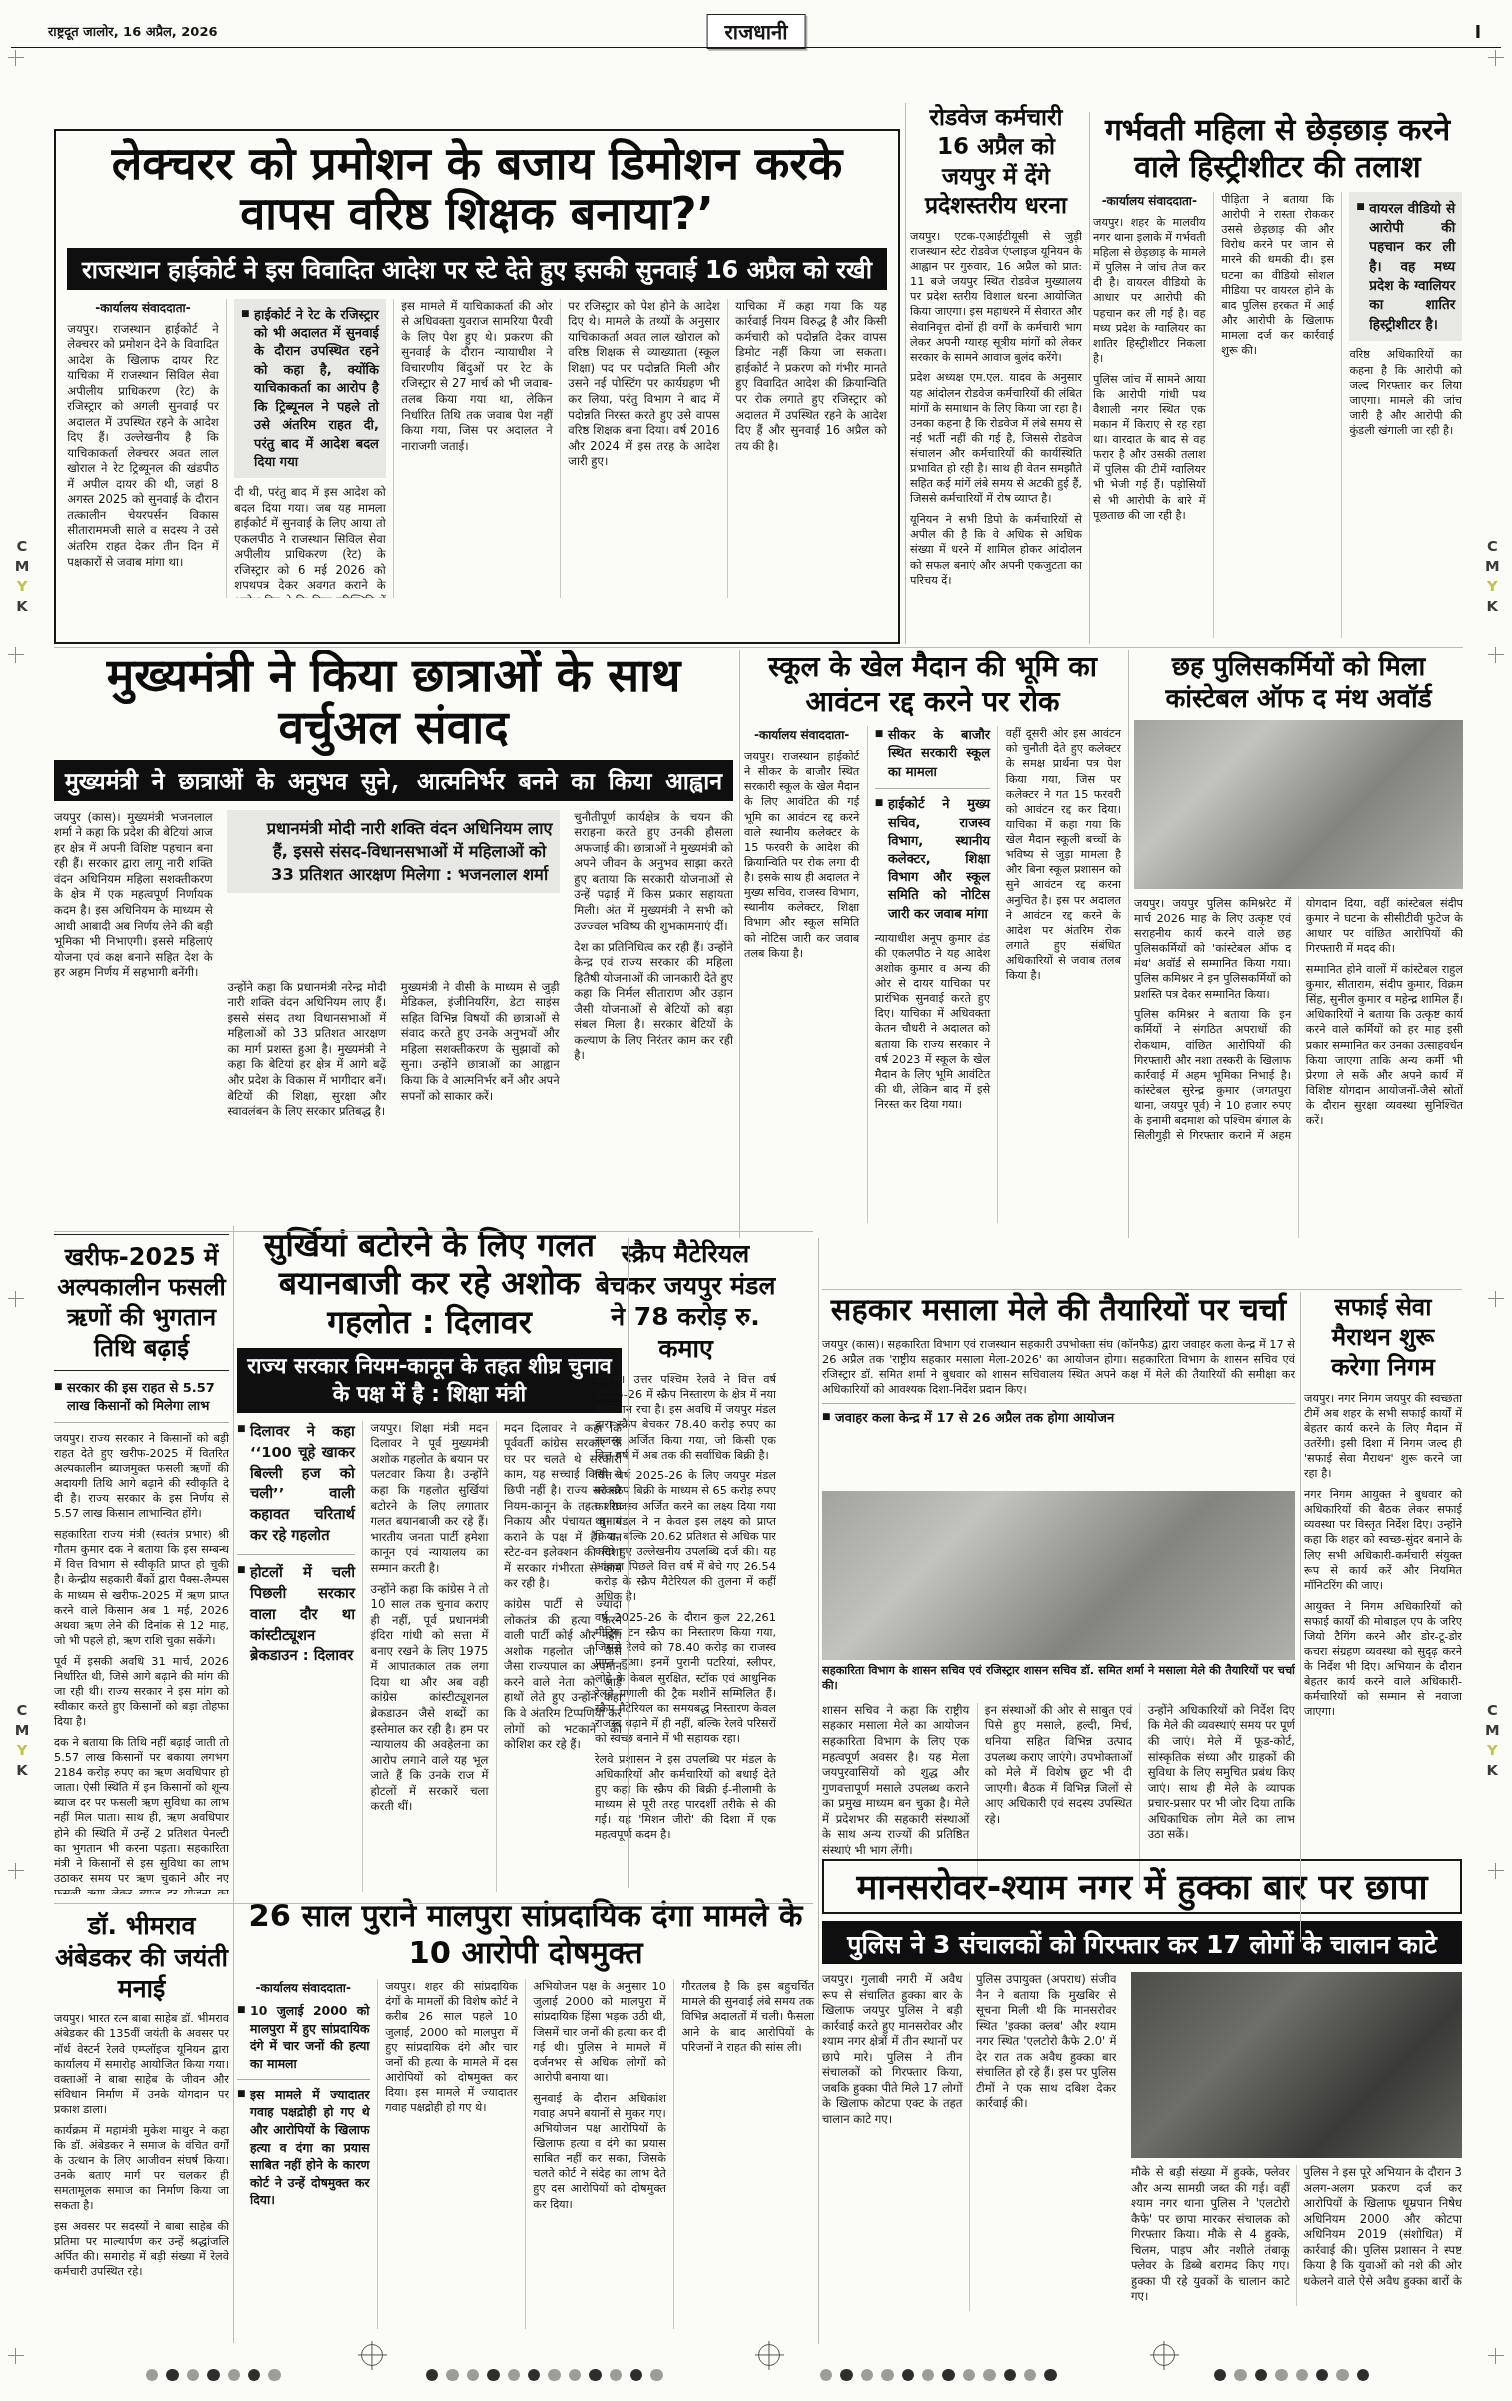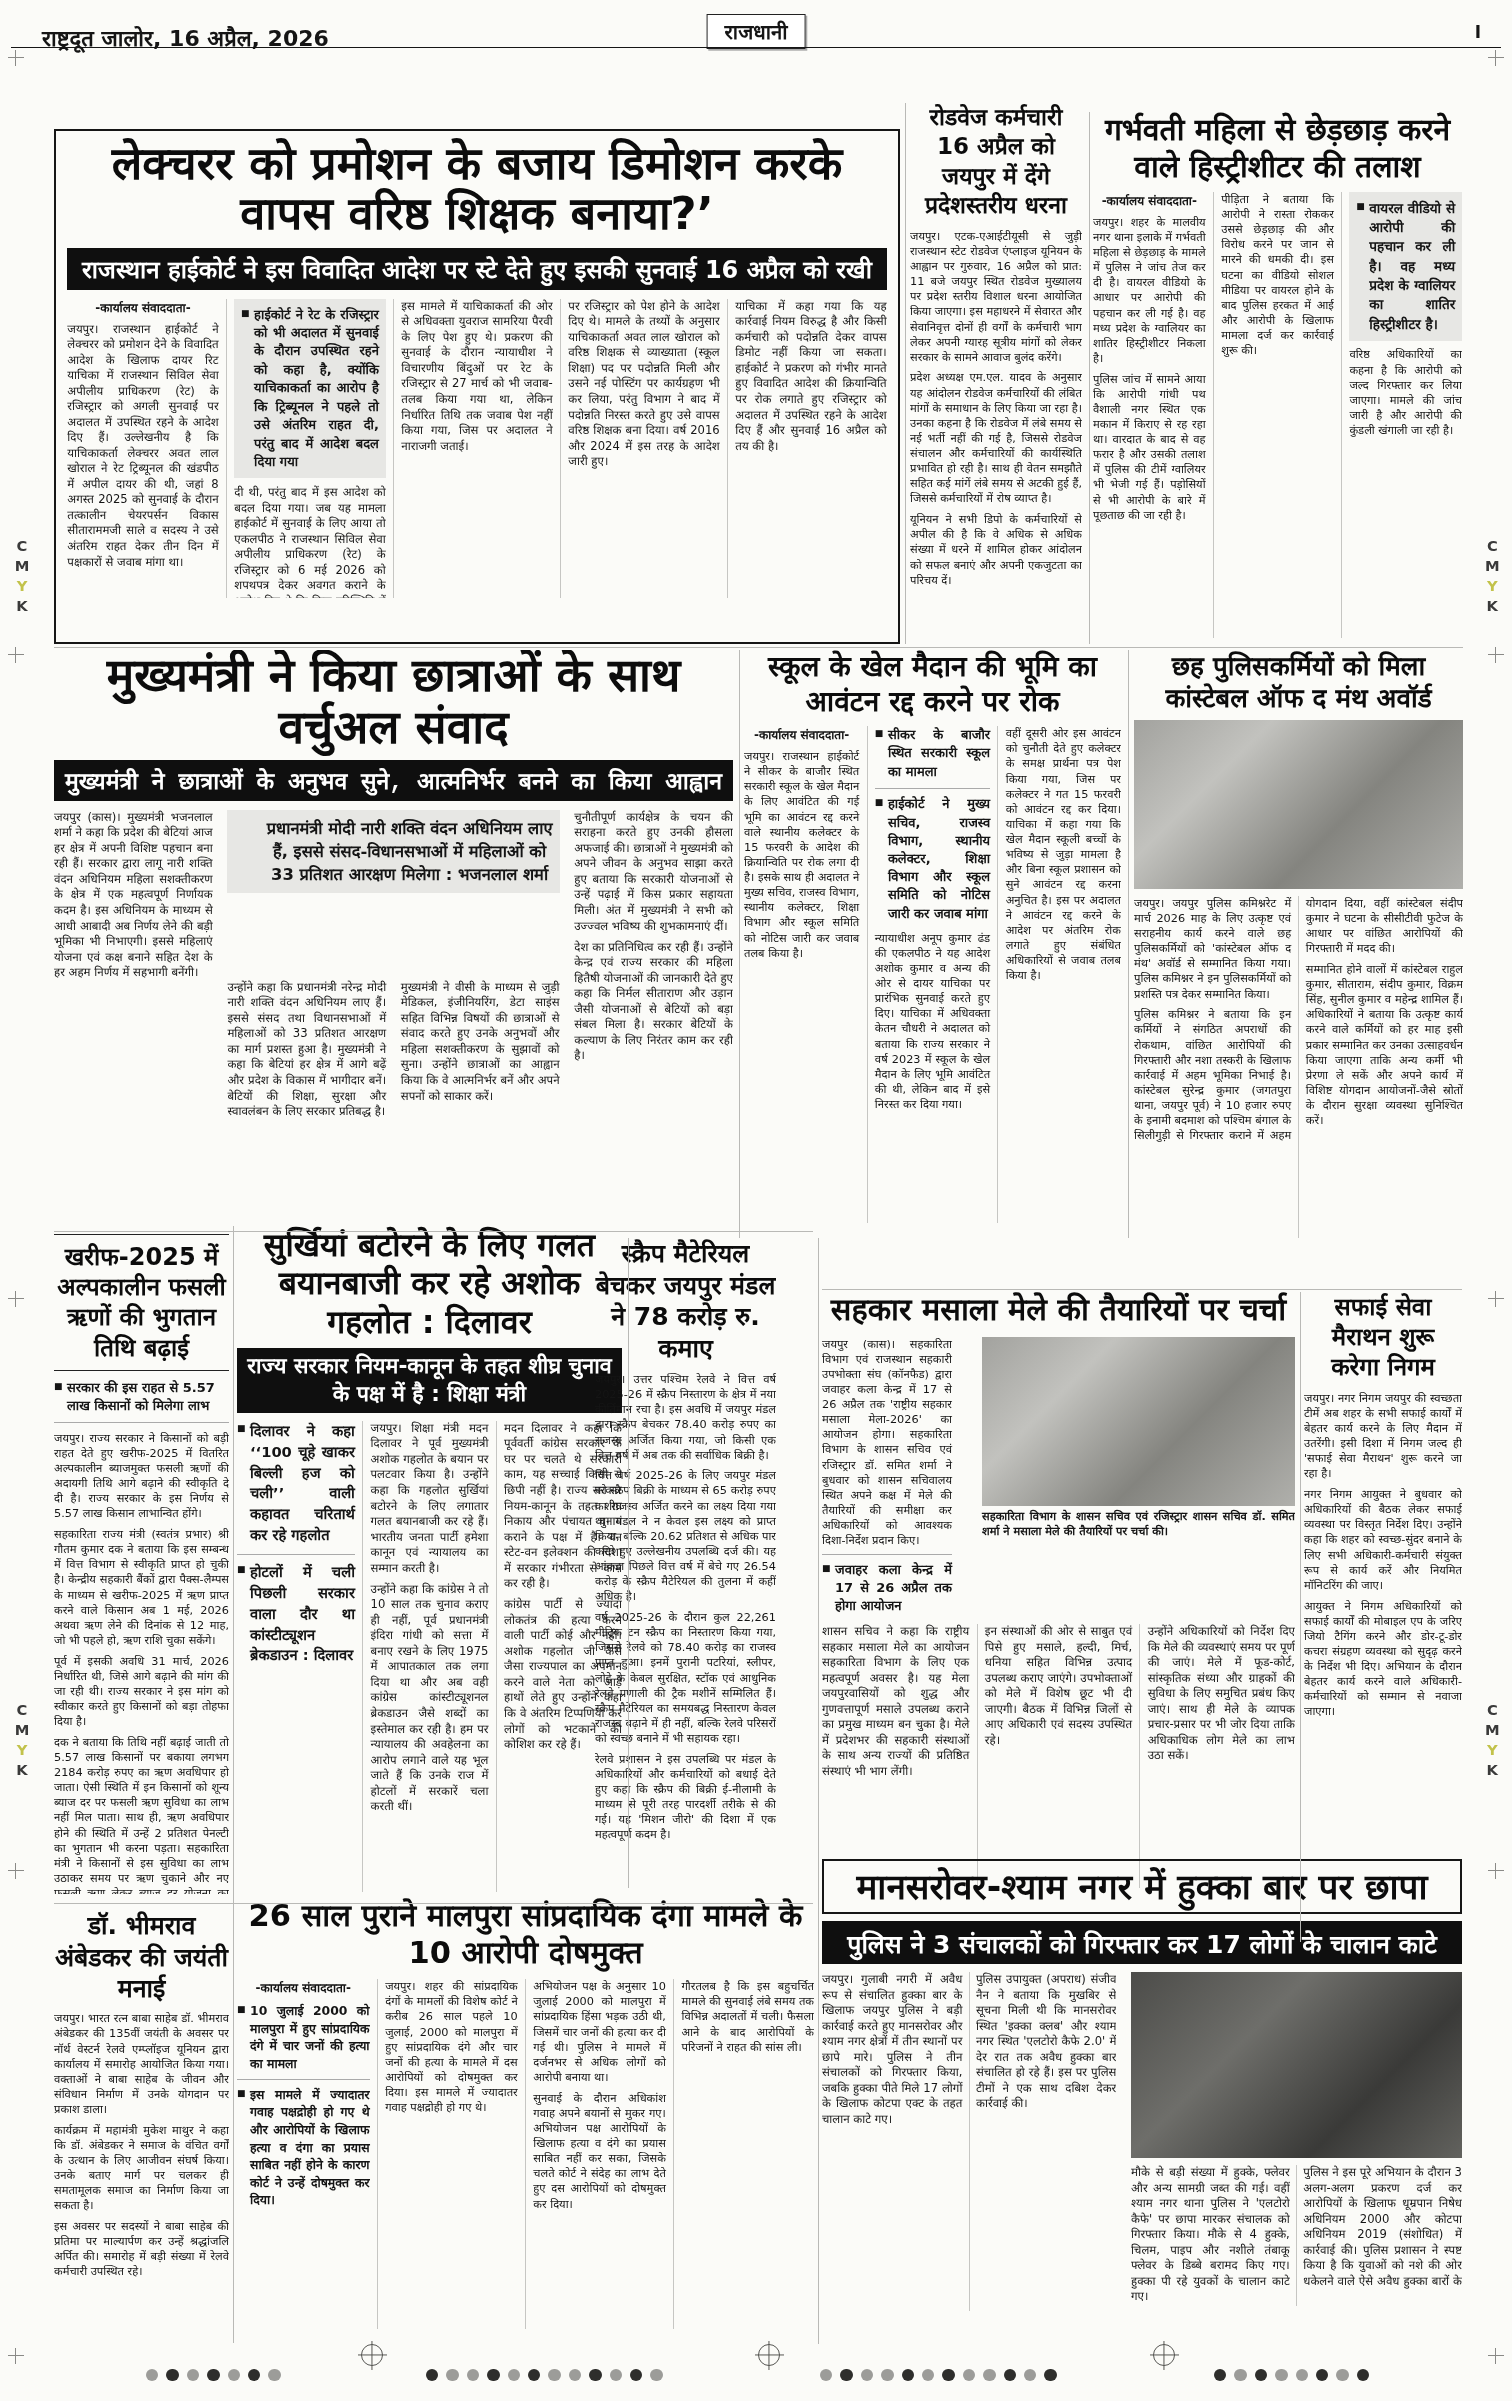--- a/index.html
+++ b/index.html
@@ -37,21 +37,21 @@
   .dotstrip{position:absolute;display:flex;gap:8px;align-items:center;}
   .dot{width:12.4px;height:12.4px;border-radius:50%;}
   .dot.k{background:#2e2e2c;}
   .dot.g{background:#9c9c99;}
 </style>
 </head>
 <body>
 
 <div class="page">
 
-  <div class="abs" style="left:42px;top:21.5px;font-size:22px;font-weight:bold;">राष्ट्रदूत जालोर, 16 अप्रैल, 2026</div>
+  <div class="abs" style="left:48px;top:21.5px;font-size:13px;font-weight:bold;">राष्ट्रदूत जालोर, 16 अप्रैल, 2026</div>
   <div class="abs" style="left:50%;top:13.6px;transform:translateX(-50%);border:1.7px solid #222;padding:2.8px 17px;font-size:20.3px;font-weight:bold;background:#fff;box-shadow:1.7px 1.7px 0 #aaa;">राजधानी</div>
   <div class="abs" style="right:31px;top:21.5px;font-size:17px;font-weight:bold;">I</div>
   <div class="abs" style="left:11.3px;right:11.3px;top:47px;border-top:1.7px solid #161616;"></div>
 
   <div class="abs clip" style="left:54px;top:129px;width:846px;height:515px;border:2.3px solid #161616;padding:8px 11.3px;box-sizing:border-box;">
     <div class="headline" style="font-size:45px;line-height:1.12;">लेक्चरर को प्रमोशन के बजाय डिमोशन करके वापस वरिष्ठ शिक्षक बनाया?’</div>
     <div class="bar" style="margin-top:8px;font-size:24px;padding:4.5px 9px;">राजस्थान हाईकोर्ट ने इस विवादित आदेश पर स्टे देते हुए इसकी सुनवाई 16 अप्रैल को रखी</div>
     <div class="cols bodytxt clip" style="margin-top:9px;font-size:11.6px;height:299px;">
       <div class="col">
         <div class="byline">-कार्यालय संवाददाता-</div>
@@ -207,21 +207,21 @@
     <div class="bodytxt" style="font-size:11.3px;">
       <p>जयपुर। उत्तर पश्चिम रेलवे ने वित्त वर्ष 2025-26 में स्क्रैप निस्तारण के क्षेत्र में नया कीर्तिमान रचा है। इस अवधि में जयपुर मंडल द्वारा स्क्रैप बेचकर 78.40 करोड़ रुपए का राजस्व अर्जित किया गया, जो किसी एक वित्त वर्ष में अब तक की सर्वाधिक बिक्री है।</p>
       <p>वित्त वर्ष 2025-26 के लिए जयपुर मंडल को स्क्रैप बिक्री के माध्यम से 65 करोड़ रुपए का राजस्व अर्जित करने का लक्ष्य दिया गया था। मंडल ने न केवल इस लक्ष्य को प्राप्त किया, बल्कि 20.62 प्रतिशत से अधिक पार करते हुए उल्लेखनीय उपलब्धि दर्ज की। यह आंकड़ा पिछले वित्त वर्ष में बेचे गए 26.54 करोड़ के स्क्रैप मैटेरियल की तुलना में कहीं अधिक है।</p>
       <p>वर्ष 2025-26 के दौरान कुल 22,261 मीट्रिक टन स्क्रैप का निस्तारण किया गया, जिससे रेलवे को 78.40 करोड़ का राजस्व प्राप्त हुआ। इनमें पुरानी पटरियां, स्लीपर, लोहे के केबल सुरक्षित, स्टॉक एवं आधुनिक रेलवे प्रणाली की ट्रैक मशीनें सम्मिलित हैं। स्क्रैप मैटेरियल का समयबद्ध निस्तारण केवल राजस्व बढ़ाने में ही नहीं, बल्कि रेलवे परिसरों को स्वच्छ बनाने में भी सहायक रहा।</p>
       <p>रेलवे प्रशासन ने इस उपलब्धि पर मंडल के अधिकारियों और कर्मचारियों को बधाई देते हुए कहा कि स्क्रैप की बिक्री ई-नीलामी के माध्यम से पूरी तरह पारदर्शी तरीके से की गई। यह 'मिशन जीरो' की दिशा में एक महत्वपूर्ण कदम है।</p>
     </div>
   </div>
 
   <div class="abs clip" style="left:822px;top:1292px;width:473px;height:596px;">
     <div class="headline" style="font-size:30.5px;line-height:1.2;margin-bottom:8px;">सहकार मसाला मेले की तैयारियों पर चर्चा</div>
-    <div style="display:flex;gap:30px;">
+    <div style="display:flex;gap:24px;flex-direction:column;">
       <div class="bodytxt" style="flex:0 0 130px;font-size:11.3px;">
         <p>जयपुर (कास)। सहकारिता विभाग एवं राजस्थान सहकारी उपभोक्ता संघ (कॉनफैड) द्वारा जवाहर कला केन्द्र में 17 से 26 अप्रैल तक 'राष्ट्रीय सहकार मसाला मेला-2026' का आयोजन होगा। सहकारिता विभाग के शासन सचिव एवं रजिस्ट्रार डॉ. समित शर्मा ने बुधवार को शासन सचिवालय स्थित अपने कक्ष में मेले की तैयारियों की समीक्षा कर अधिकारियों को आवश्यक दिशा-निर्देश प्रदान किए।</p>
         <div class="sqline" style="font-weight:bold;font-size:13px;line-height:1.4;border-top:0.6px solid #aaa;padding-top:5.6px;">
           <span class="sq">■</span>
           <span>जवाहर कला केन्द्र में 17 से 26 अप्रैल तक होगा आयोजन</span>
         </div>
       </div>
       <div style="flex:1;">
         <div class="photo" style="width:100%;height:169px;"></div>
         <div class="caption">सहकारिता विभाग के शासन सचिव एवं रजिस्ट्रार शासन सचिव डॉ. समित शर्मा ने मसाला मेले की तैयारियों पर चर्चा की।</div>

